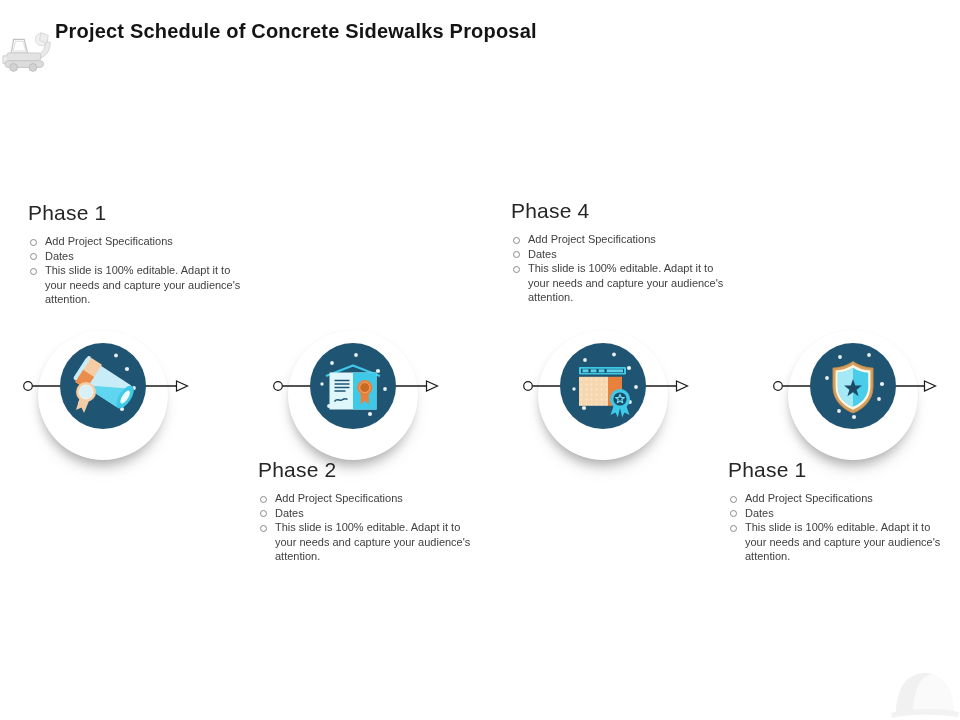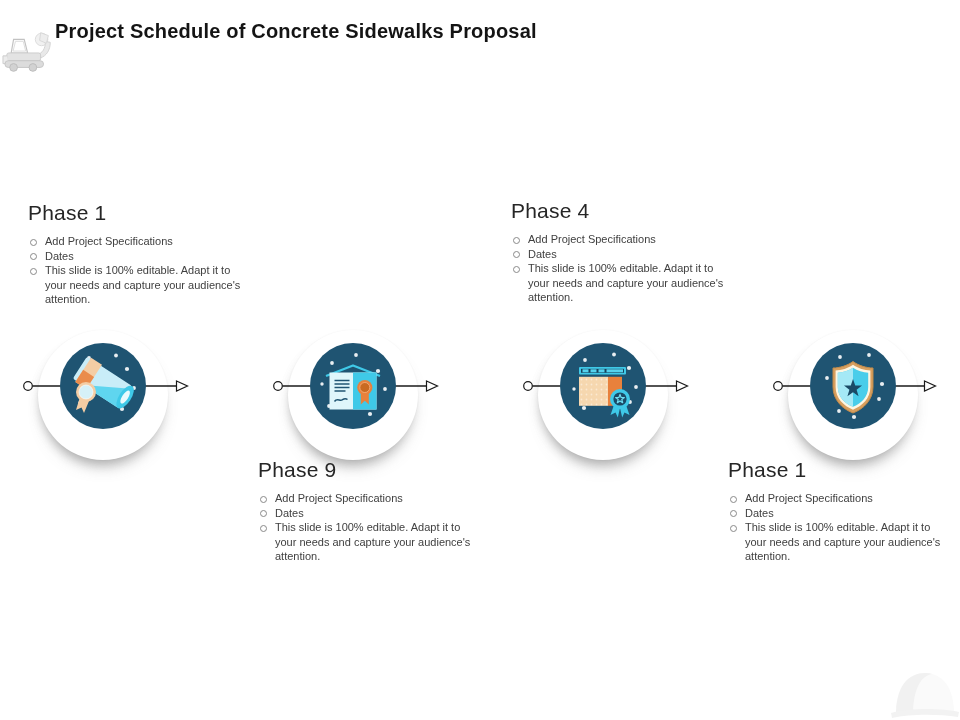--- a/index.html
+++ b/index.html
@@ -68,21 +68,21 @@
 
 <div class="abs phase-text" id="pt1">
   <h2>Phase 1</h2>
   <ul>
     <li>Add Project Specifications</li>
     <li>Dates</li>
     <li>This slide is 100% editable. Adapt it to your needs and capture your audience's attention.</li>
   </ul>
 </div>
 <div class="abs phase-text" id="pt2">
-  <h2>Phase 9</h2>
+  <h2>Phase 2</h2>
   <ul>
     <li>Add Project Specifications</li>
     <li>Dates</li>
     <li>This slide is 100% editable. Adapt it to your needs and capture your audience's attention.</li>
   </ul>
 </div>
 <div class="abs phase-text" id="pt3">
   <h2>Phase 4</h2>
   <ul>
     <li>Add Project Specifications</li>

